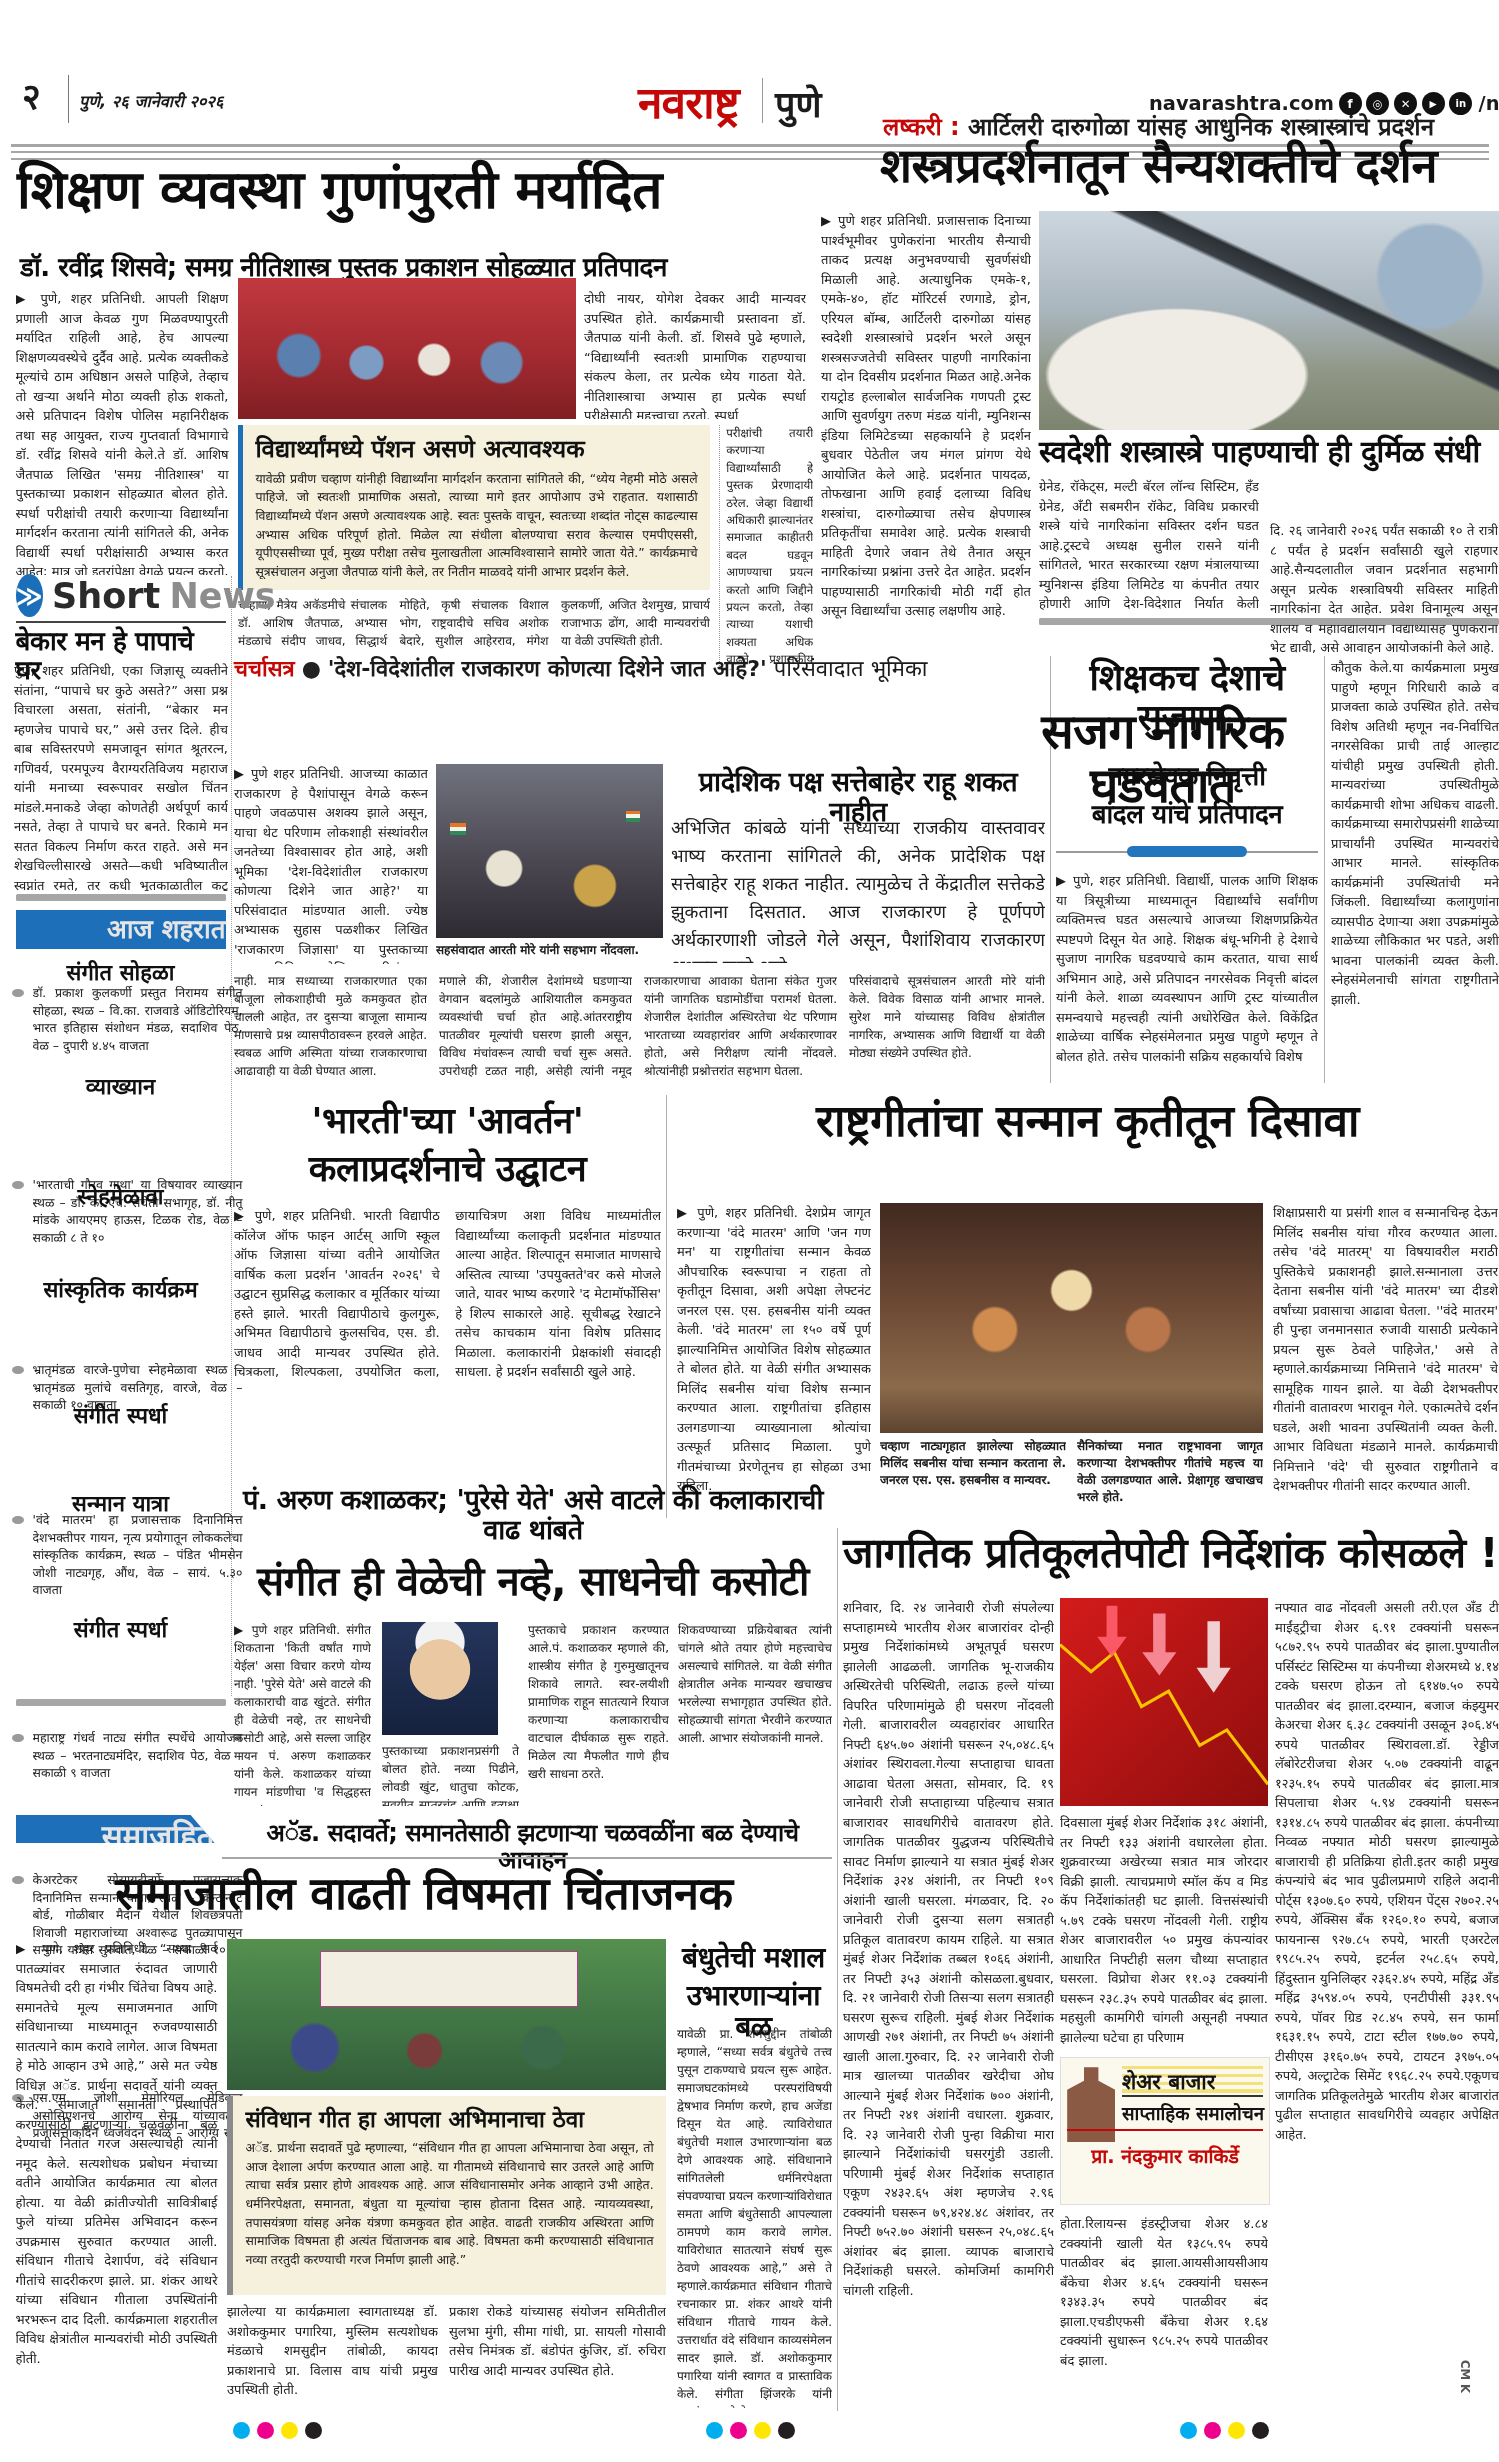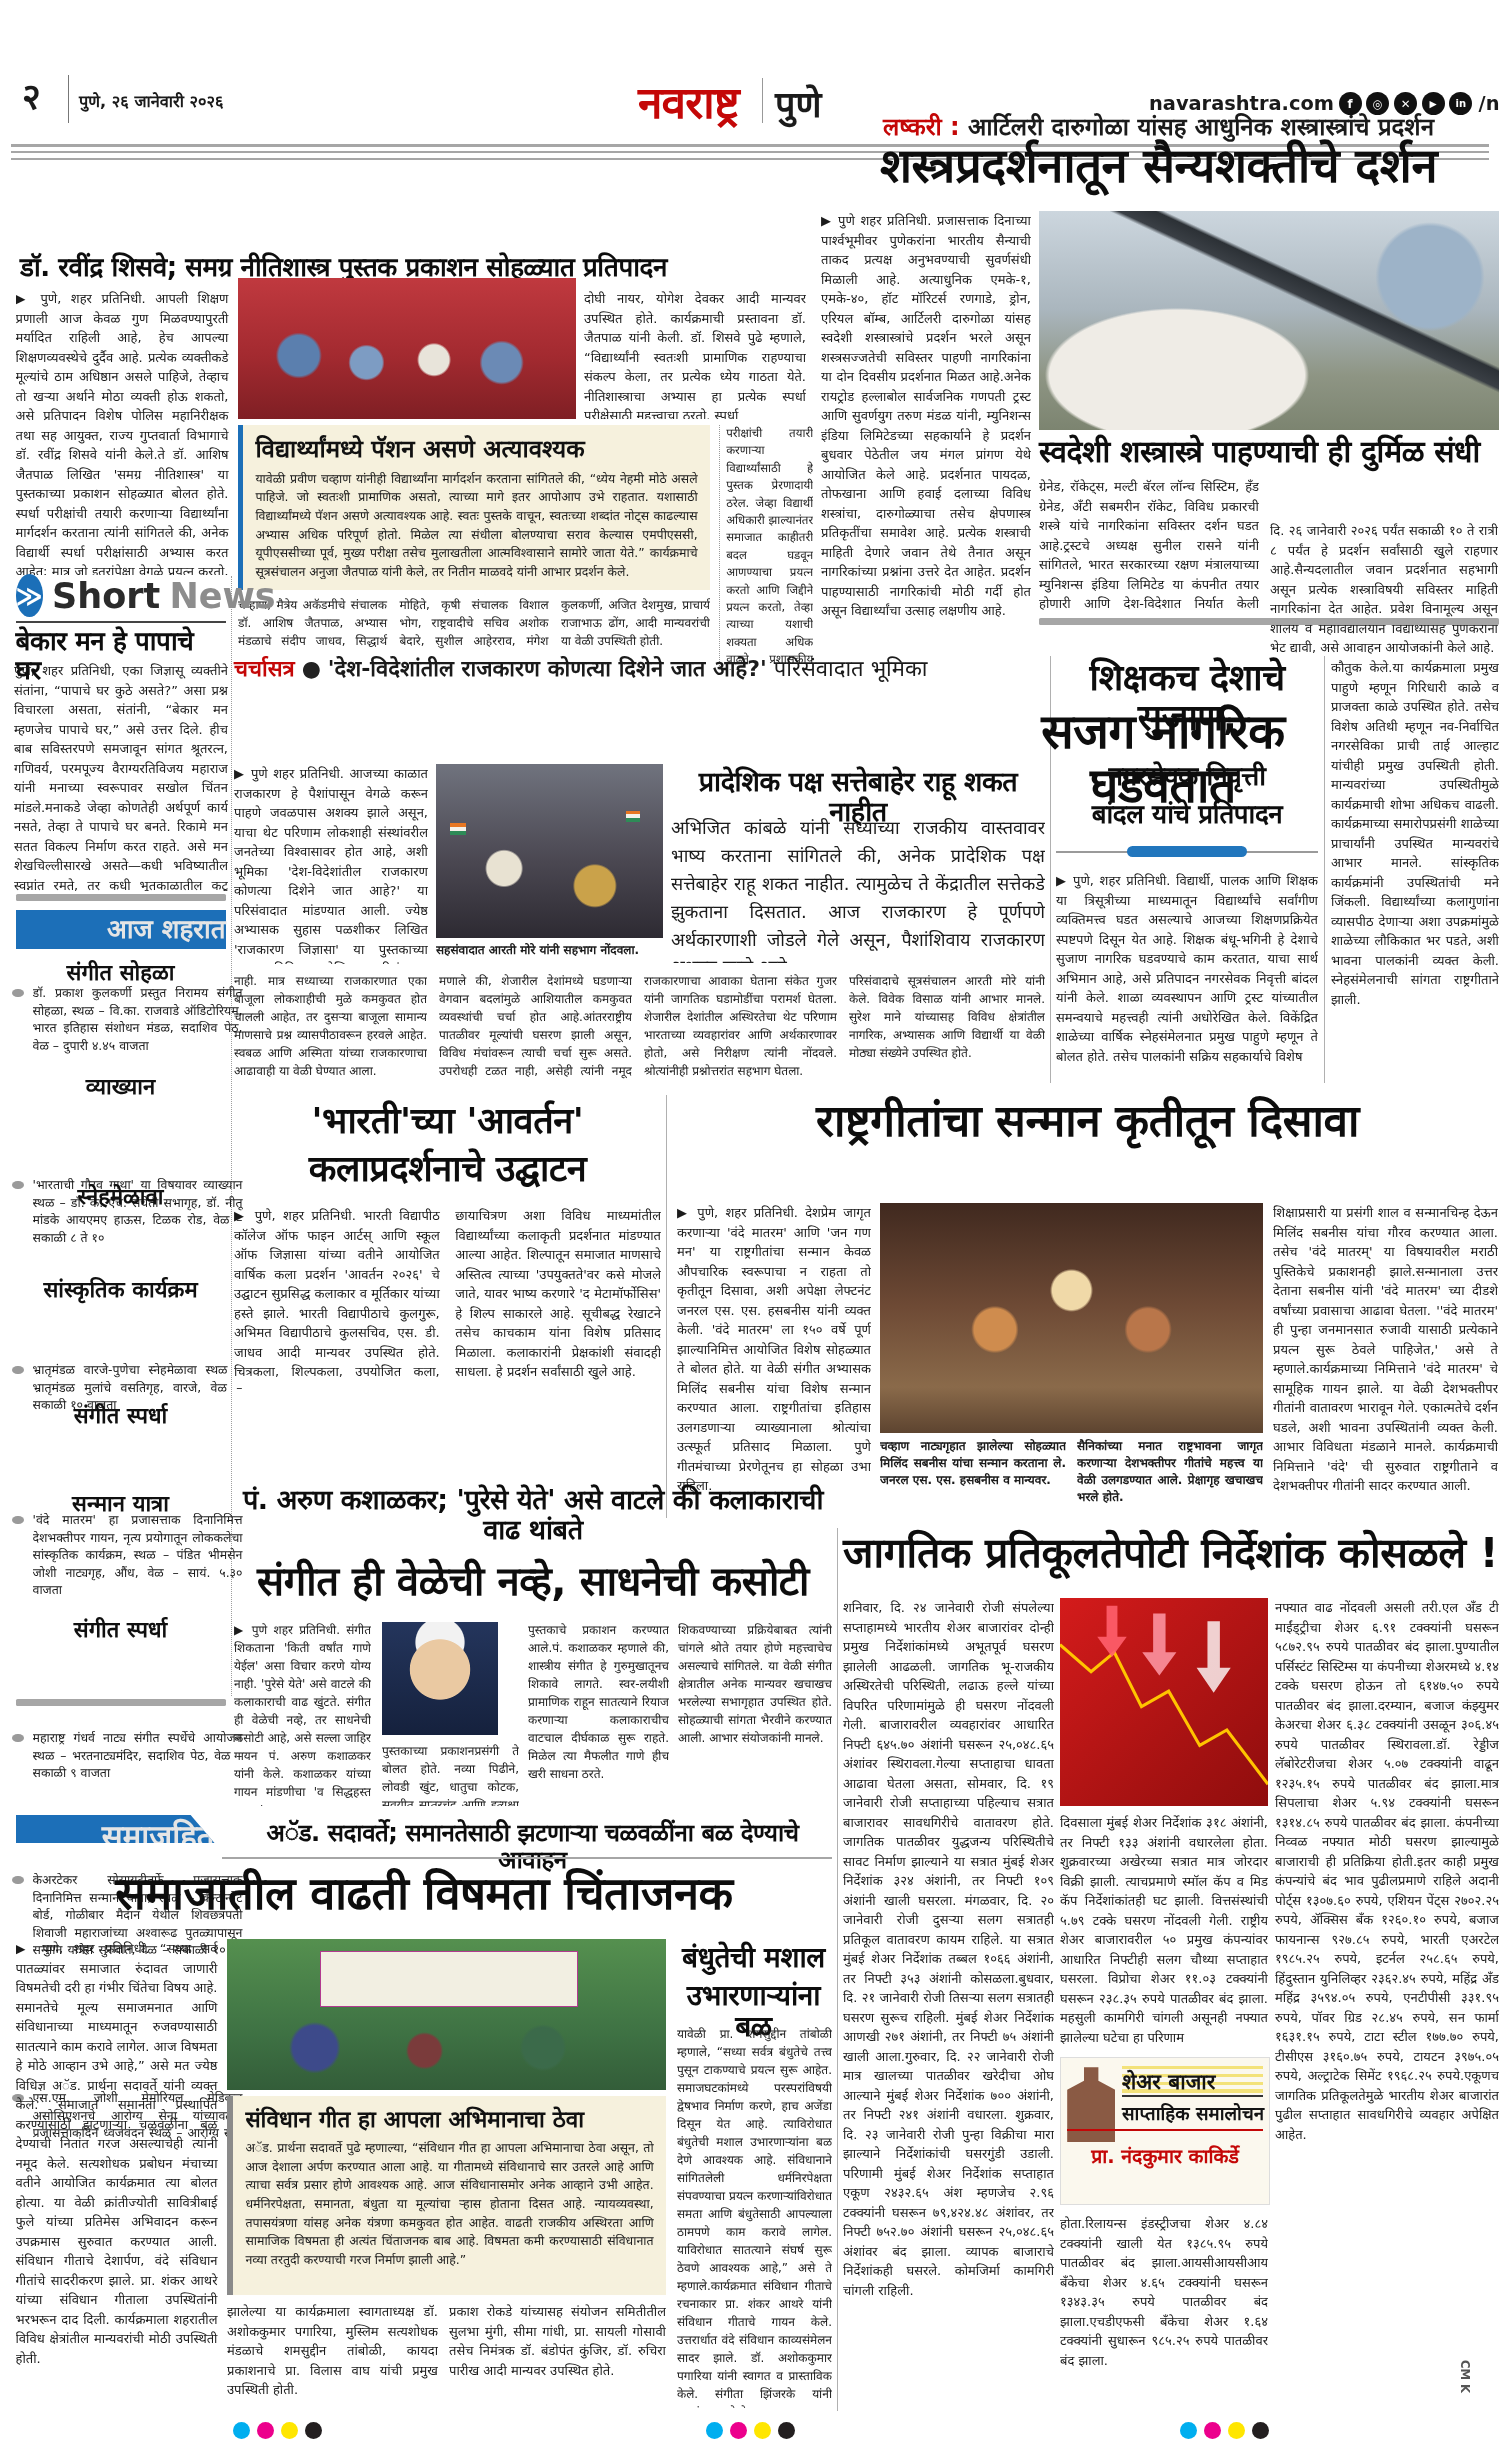--- a/index.html
+++ b/index.html
@@ -35,40 +35,41 @@
   .dot{width:17px;height:17px;border-radius:50%;display:inline-block;margin-right:7px;}
   .c1{background:#00aeef;} .c2{background:#ec008c;} .c3{background:#ffe600;} .c4{background:#231f20;}
 </style>
 </head>
 <body>
 
 <div class="page">
 
   <div class="abs" style="left:22px;top:71px;font-size:36px;font-weight:700;">२</div>
   <div class="abs" style="left:68px;top:75px;height:48px;border-left:1.6px solid #777;"></div>
-  <div class="abs" style="left:79px;top:90px;font-size:16.3px;font-weight:700;">पुणे, २६ जानेवारी २०२६</div>
+  <div class="abs" style="left:79px;top:90px;font-size:16.3px;font-weight:700;font-style:italic;">पुणे, २६ जानेवारी २०२६</div>
 
   <div class="abs" style="left:638px;top:71px;font-size:44px;font-weight:800;color:#c40707;letter-spacing:-0.8px;">नवराष्ट्र</div>
   <div class="abs" style="left:762px;top:78px;height:45px;border-left:1.6px solid #999;"></div>
   <div class="abs" style="left:775px;top:79px;font-size:36px;font-weight:800;">पुणे</div>
 
   <div class="abs" style="left:1149px;top:92px;display:flex;align-items:center;">
     <span style="font-size:19.4px;font-weight:700;">navarashtra.com</span>
     <span class="soc">f</span>
     <span class="soc">◎</span>
     <span class="soc">✕</span>
     <span class="soc" style="font-size:9.3px;">▶</span>
     <span class="soc" style="font-size:10px;">in</span>
     <span style="font-size:19.4px;font-weight:700;margin-left:6.2px;">/navarashtra</span>
   </div>
 
   <div class="abs hrule" style="left:11px;top:144px;width:1478px;height:3.1px;"></div>
   <div class="abs hrule" style="left:11px;top:151px;width:1478px;"></div>
   <div class="abs hrule" style="left:11px;top:158px;width:1478px;"></div>
 
+  <div class="abs hl" style="left:17px;top:160px;width:788px;font-size:53px;">शिक्षण व्यवस्था गुणांपुरती मर्यादित</div>
   <div class="abs hl" style="left:20px;top:253px;width:784px;font-size:26px;">डॉ. रवींद्र शिसवे; समग्र नीतिशास्त्र पुस्तक प्रकाशन सोहळ्यात प्रतिपादन</div>
 
   <div class="abs bt" style="left:15.5px;top:289px;width:213px;height:286px;">▶ पुणे, शहर प्रतिनिधी. आपली शिक्षण प्रणाली आज केवळ गुण मिळवण्यापुरती मर्यादित राहिली आहे, हेच आपल्या शिक्षणव्यवस्थेचे दुर्दैव आहे. प्रत्येक व्यक्तीकडे मूल्यांचे ठाम अधिष्ठान असले पाहिजे, तेव्हाच तो खऱ्या अर्थाने मोठा व्यक्ती होऊ शकतो, असे प्रतिपादन विशेष पोलिस महानिरीक्षक तथा सह आयुक्त, राज्य गुप्तवार्ता विभागाचे डॉ. रवींद्र शिसवे यांनी केले.ते डॉ. आशिष जैतपाळ लिखित 'समग्र नीतिशास्त्र' या पुस्तकाच्या प्रकाशन सोहळ्यात बोलत होते. स्पर्धा परीक्षांची तयारी करणाऱ्या विद्यार्थ्यांना मार्गदर्शन करताना त्यांनी सांगितले की, अनेक विद्यार्थी स्पर्धा परीक्षांसाठी अभ्यास करत आहेत; मात्र जो इतरांपेक्षा वेगळे प्रयत्न करतो, सातत्य ठेवतो आणि स्वतःशी प्रामाणिक राहतो, तोच खऱ्या अर्थाने यशस्वी होतो. या कार्यक्रमाला मार्गीचे संचालक प्रवीण</div>
 
   <div class="abs photo" style="left:238px;top:278px;width:338px;height:141px;
        background:
          radial-gradient(circle at 18% 55%, #5b7fae 0 7%, transparent 8%),
          radial-gradient(circle at 38% 60%, #7d9cc3 0 7%, transparent 8%),
          radial-gradient(circle at 58% 58%, #e8e4da 0 7%, transparent 8%),
          radial-gradient(circle at 78% 60%, #6b8ab5 0 7%, transparent 8%),

